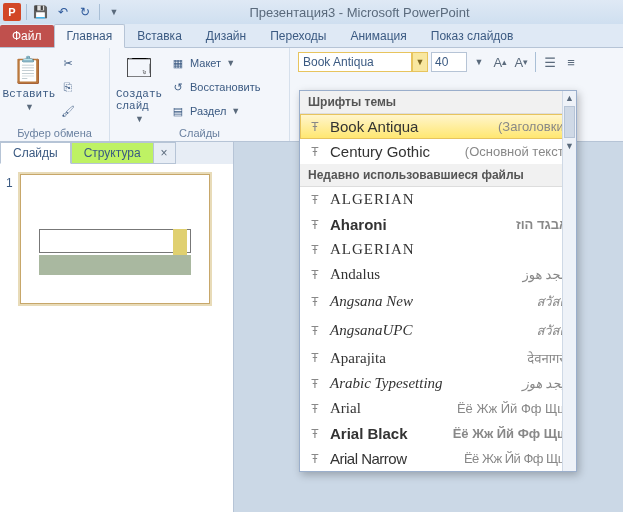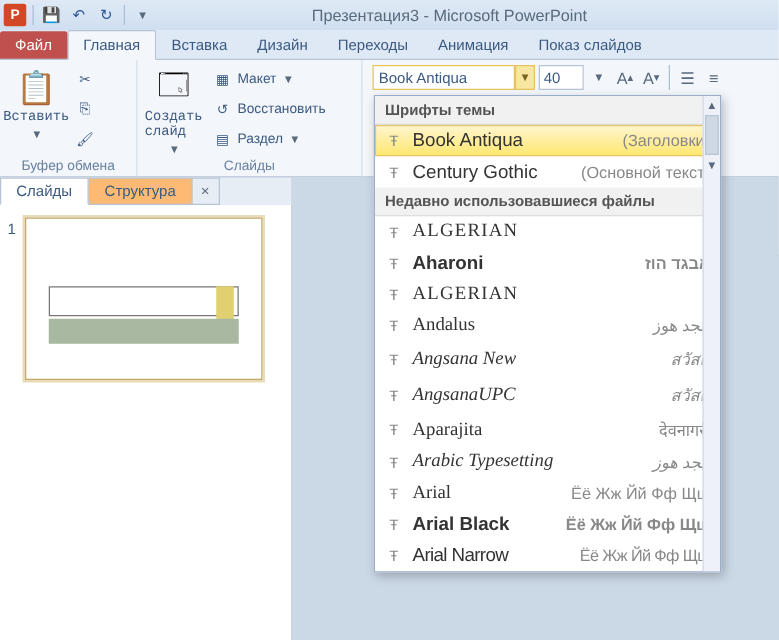--- a/index.html
+++ b/index.html
@@ -31,34 +31,34 @@
 
   .font-box { border: 1px solid #e7c45e; background: #fff; width: 114px; height: 20px; display: flex; align-items:center; padding: 0 4px; color: #3b5a82; font-size: 12px; margin-top: 2px; }
   .font-combo { display: flex; align-items:center; gap: 0; }
   .font-drop-btn { width: 16px; height: 20px; background: #f8e7a0; border: 1px solid #e7c45e; display:flex; align-items:center; justify-content:center; font-size: 9px; color:#7a6520; margin-top:2px; }
   .size-box { border: 1px solid #b6c4d6; background: #fff; width: 36px; height: 20px; padding: 0 3px; display:flex; align-items:center; color:#3b5a82; margin-top:2px; }
   .toolbar-row { display:flex; align-items:center; gap:3px; padding: 0 4px; }
   .mini-icn { width:18px; height:20px; display:flex; align-items:center; justify-content:center; color:#5a6a7c; font-size:13px; margin-top:2px; }
 
   .workspace { display:flex; height: calc(512px - 24px - 24px - 94px); background:#cbd8e6; }
   .panel-tabs { display:flex; background:#e7edf5; height:22px; }
-  .panel-tab { padding: 3px 12px; font-size: 12px; color:#3b5a82; border:1px solid #b6c4d6; background:#fdba74; }
+  .panel-tab { padding: 3px 12px; font-size: 12px; color:#3b5a82; border:1px solid #b6c4d6; background:#bef264; }
   .panel-tab.active { background:#fff; border-bottom:1px solid #fff; }
   .panel-close { width:22px; display:flex; align-items:center; justify-content:center; color:#5a6a7c; border:1px solid #b6c4d6; border-left:none; }
   .left-panel { width: 234px; background:#fff; border-right:1px solid #b6c4d6; display:flex; flex-direction:column; }
   .thumbs { flex:1; padding: 10px 6px; }
   .thumb-wrap { display:flex; gap:4px; }
   .thumb-num { font-size:12px; color:#3b5a82; padding-top:2px; width:10px; }
   .thumb { width: 190px; height: 130px; border:1px solid #c7a76a; background:#fff; position:relative; box-shadow: 0 0 0 2px #e8dbb8; }
   .thumb-title { position:absolute; left:18px; right:18px; top:54px; height:24px; border:1px solid #777; background:#fff; }
   .thumb-accent { position:absolute; right:22px; top:54px; width:14px; height:28px; background:#e0d070; }
   .thumb-band { position:absolute; left:18px; right:18px; top:80px; height:20px; background:#a9b8a0; }
   .main-area { flex:1; background:#cbd8e6; }
 
-  .font-dropdown { position:absolute; left:299px; top:76px; width:278px; max-height: 424px; background:#fff; border:1px solid #9aaecb; box-shadow: 2px 3px 8px rgba(0,0,0,.25); z-index:10; }
+  .font-dropdown { position:absolute; left:299px; top:90px; width:278px; max-height: 424px; background:#fff; border:1px solid #9aaecb; box-shadow: 2px 3px 8px rgba(0,0,0,.25); z-index:10; }
   .fd-section { padding: 4px 8px; font-size: 12px; font-weight: bold; color:#555; background:#f1f1f1; border-bottom:1px solid #ddd; }
   .fd-item { display:flex; align-items:center; padding: 4px 8px; gap:8px; font-size: 15px; color:#333; }
   .fd-item.hover { background: linear-gradient(#fff5cc,#ffe771); border:1px solid #e7c45e; padding:3px 7px; }
   .fd-glyph { font-size: 12px; color:#888; width:14px; text-align:center; }
   .fd-name { flex:1; }
   .fd-sample { color:#888; font-size: 13px; }
   .fd-scroll { position:absolute; right:0; top:0; bottom:0; width:14px; background:#eef2f8; border-left:1px solid #cfd9e6; }
   .fd-scroll .up,.fd-scroll .down{ height:14px; display:flex; align-items:center; justify-content:center; font-size:9px; color:#5a6a7c; }
   .fd-scroll .thumb-sc{ height:32px; background:#cfd9e6; margin:1px; border:1px solid #b6c4d6; }
 </style>

